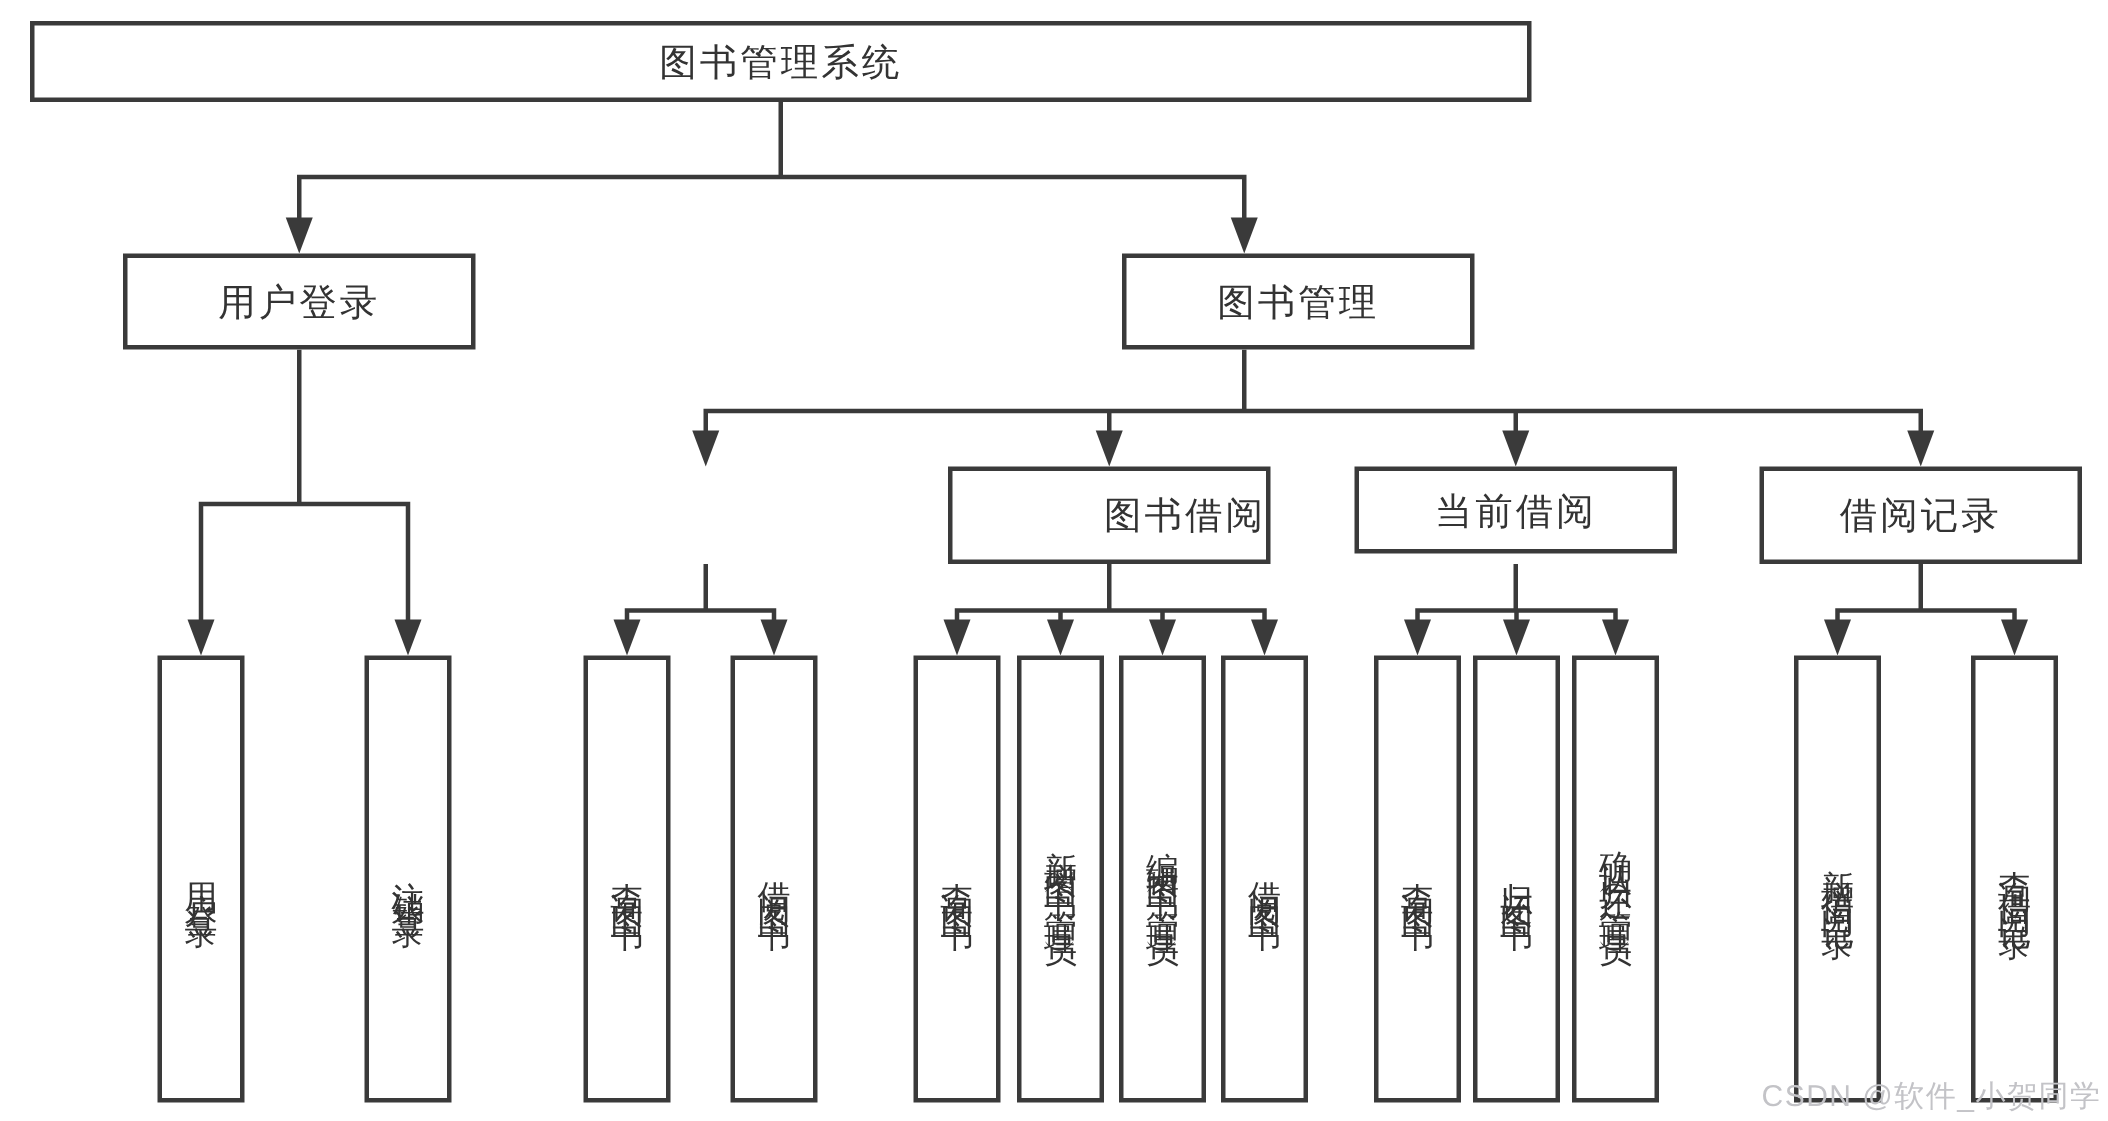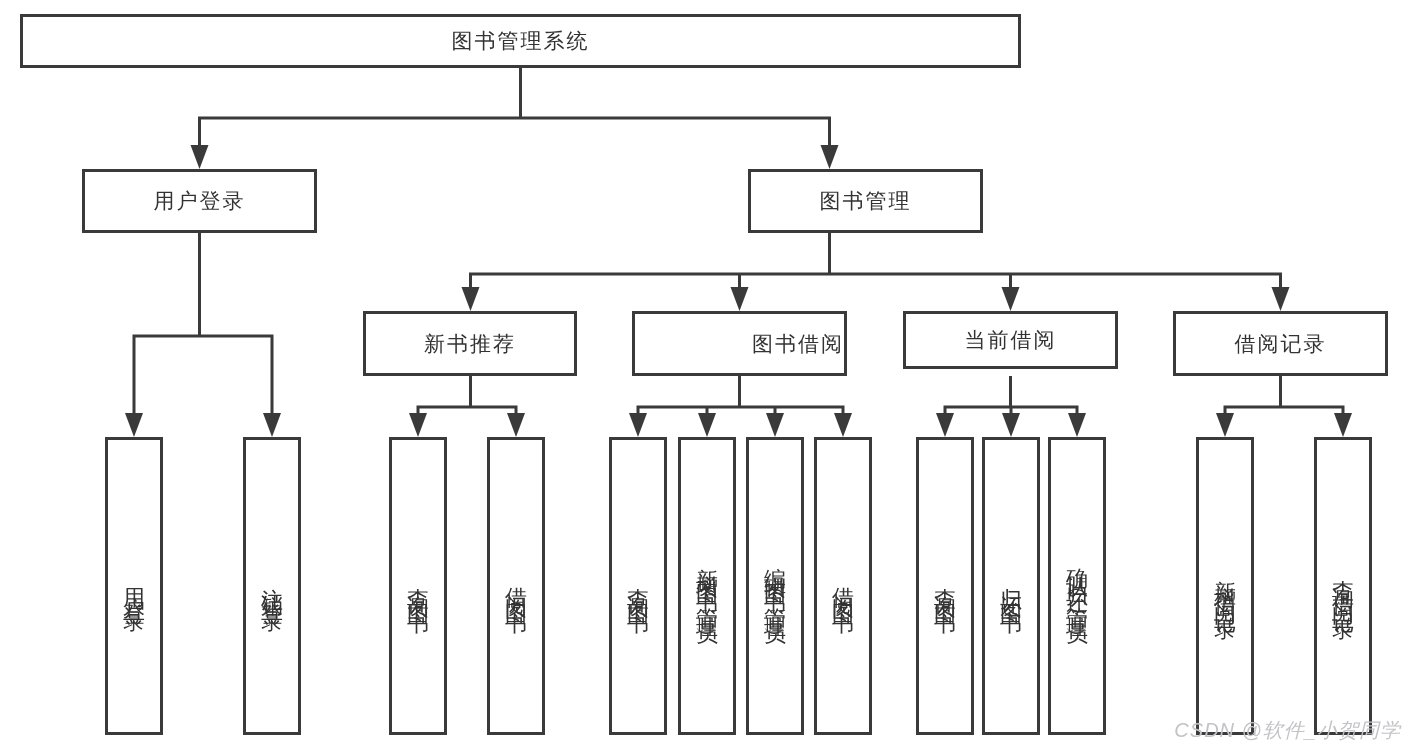--- a/index.html
+++ b/index.html
@@ -21,21 +21,21 @@
   .node{
     position:absolute;
     border:3px solid var(--box-border);
     background:#fff;
     display:flex;align-items:center;justify-content:center;
     box-sizing:border-box;
     color:var(--text);
     z-index:2;
   }
   .node .lbl{
-    font-size:21px;
+    font-size:25px;
     letter-spacing:2px;
     white-space:nowrap;
     color:var(--text);
   }
   .leaf .lbl{
     writing-mode:vertical-rl;
     text-orientation:mixed;
     font-size:22px;
     letter-spacing:8px;
     line-height:1;
@@ -58,21 +58,21 @@
   #l-bor-edit{left:746px;}
   #l-bor-borrow{left:814px;}
   #l-cur-query{left:916px;}
   #l-cur-return{left:982px;}
   #l-cur-confirm{left:1048px;}
   #l-rcd-add{left:1196px;}
   #l-rcd-query{left:1314px;}
   #watermark{
     position:absolute;right:4px;bottom:3px;
     font-size:20px;color:var(--watermark);
-    z-index:5;letter-spacing:1px;white-space:nowrap;font-style:italic;
+    z-index:5;letter-spacing:1px;white-space:nowrap;
   }
 </style>
 </head>
 <body>
 
 <div id="stage">
 
   <svg id="connectors" viewBox="0 0 1405 747" xmlns="http://www.w3.org/2000/svg">
     <g stroke="#3a3a3a" stroke-width="3" fill="none">
 
@@ -117,23 +117,20 @@
     <span class="lbl">图书管理系统</span>
   </div>
 
   <div class="node" id="n-user-login">
     <span class="lbl">用户登录</span>
   </div>
   <div class="node" id="n-book-mgmt">
     <span class="lbl">图书管理</span>
   </div>
 
-  <div class="node" id="n-new-rec">
-    <span class="lbl">新书推荐</span>
-  </div>
   <div class="node" id="n-book-borrow">
     <span class="lbl">图书借阅</span>
   </div>
   <div class="node" id="n-cur-borrow">
     <span class="lbl">当前借阅</span>
   </div>
   <div class="node" id="n-borrow-rec">
     <span class="lbl">借阅记录</span>
   </div>
 

